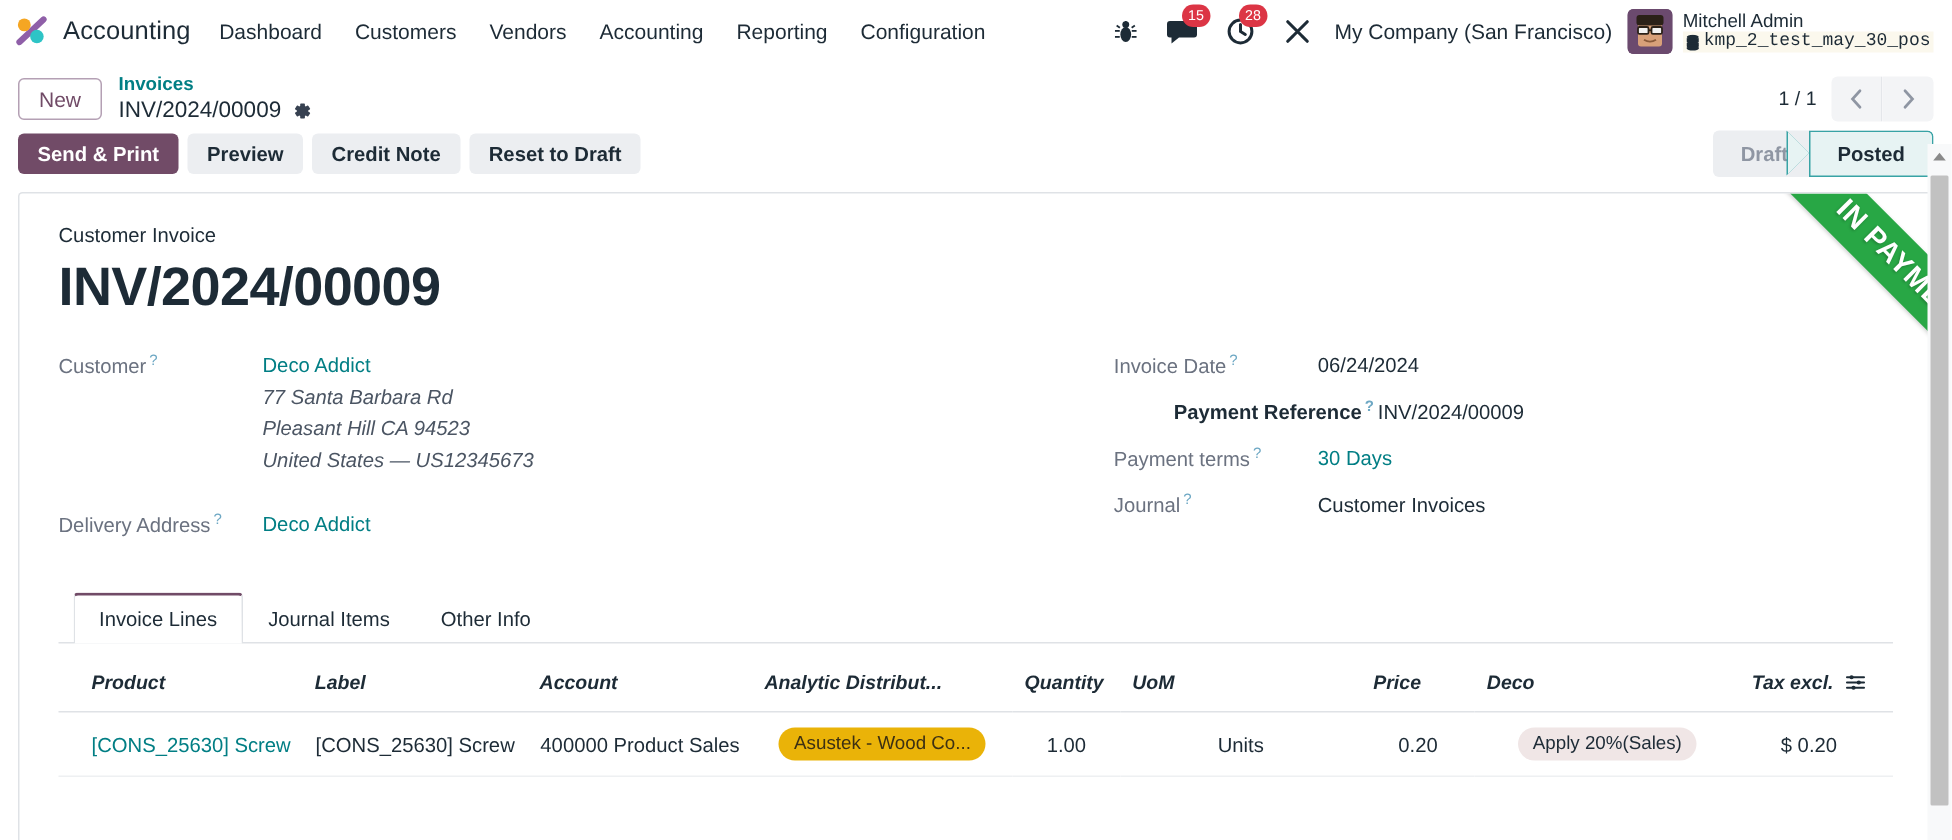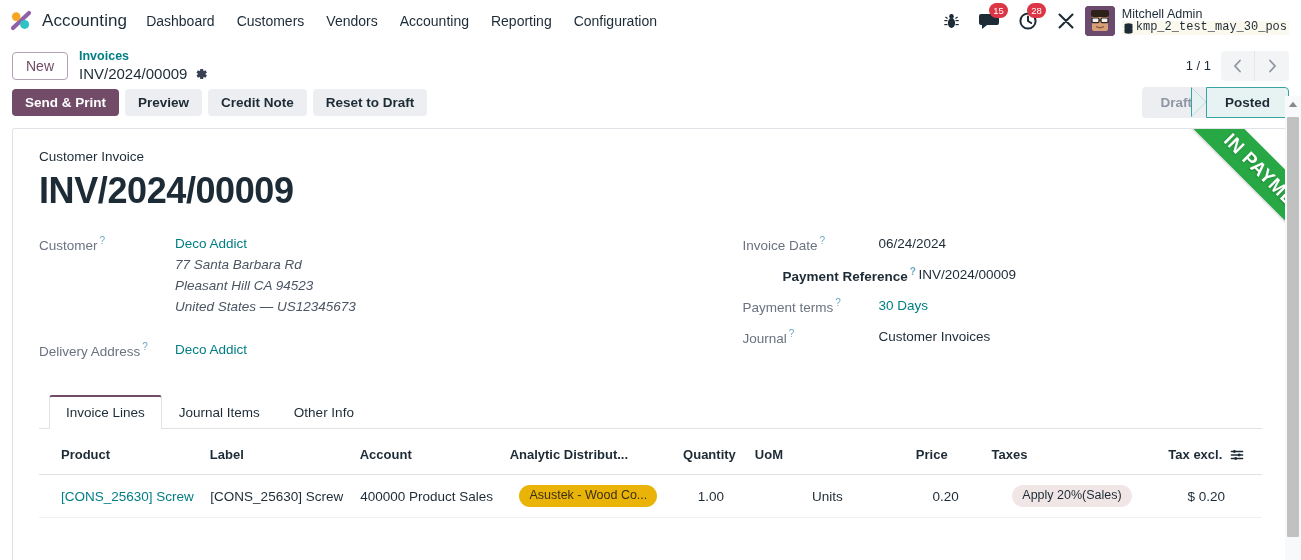--- a/index.html
+++ b/index.html
@@ -330,20 +330,21 @@
   
   .lines-table { width: 100%; border-collapse: collapse; margin-top: 6px; }
   .lines-table th {
     font-size: 13px;
     font-weight: bold;
     color: #1d2b36;
     text-align: left;
     padding: 12px 8px;
     border-bottom: 1px solid #dfe2e6;
     white-space: nowrap;
+    font-style: italic;
   }
   .lines-table td {
     font-size: 13.5px;
     color: #1d2b36;
     padding: 10px 8px;
     border-bottom: 1px solid #eef0f2;
     white-space: nowrap;
     text-align: center;
   }
   .num { text-align: right; }
@@ -451,20 +452,21 @@
       </svg>
       <span class="badge">28</span>
     </div>
 
     <div class="sys-icon">
       <svg width="18" height="18" viewBox="0 0 18 18" stroke="#1d2b36" stroke-width="2.1" stroke-linecap="round" fill="none">
         <path d="M2.5 2.5l9.5 9.5M15.5 2.5L6 12M2.5 15.5l3.6-3.6M15.5 15.5l-3.6-3.6"></path>
       </svg>
     </div>
 
+    <div class="company-name">My Company (San Francisco)</div>
 
     <div class="user-block">
       <span class="avatar">
         <svg width="30" height="30" viewBox="0 0 30 30">
           <rect width="30" height="30" fill="#6b4a6e"></rect>
           <rect x="7" y="6" width="16" height="19" rx="2" fill="#d8a079"></rect>
           <rect x="6" y="4" width="18" height="7" rx="2" fill="#2b2118"></rect>
           <rect x="7" y="12" width="7" height="4.6" rx="1" fill="#f2f2f2" stroke="#2b2118" stroke-width="1.2"></rect>
           <rect x="16" y="12" width="7" height="4.6" rx="1" fill="#f2f2f2" stroke="#2b2118" stroke-width="1.2"></rect>
           <rect x="13.8" y="13.6" width="2.4" height="1.2" fill="#2b2118"></rect>
@@ -608,21 +610,21 @@
       <table class="lines-table">
         <thead>
           <tr>
             <th class="col-product">Product</th>
             <th class="col-label">Label</th>
             <th class="col-account">Account</th>
             <th class="col-analytic">Analytic Distribut...</th>
             <th class="col-qty num">Quantity</th>
             <th class="col-uom">UoM</th>
             <th class="col-price num">Price</th>
-            <th class="col-taxes">Taxes</th>
+            <th class="col-taxes">Deco</th>
             <th class="col-total num">
               <span>Tax excl.</span>
               <span class="opt-col-btn">
                 <svg width="14" height="14" viewBox="0 0 16 16" fill="none" stroke="#1d2b36" stroke-width="1.5" stroke-linecap="round">
                   <path d="M1.5 4h13M1.5 8h13M1.5 12h13"></path>
                   <circle cx="5" cy="4" r="1.6" fill="#1d2b36" stroke="none"></circle>
                   <circle cx="10.5" cy="8" r="1.6" fill="#1d2b36" stroke="none"></circle>
                   <circle cx="6.5" cy="12" r="1.6" fill="#1d2b36" stroke="none"></circle>
                 </svg>
               </span>

